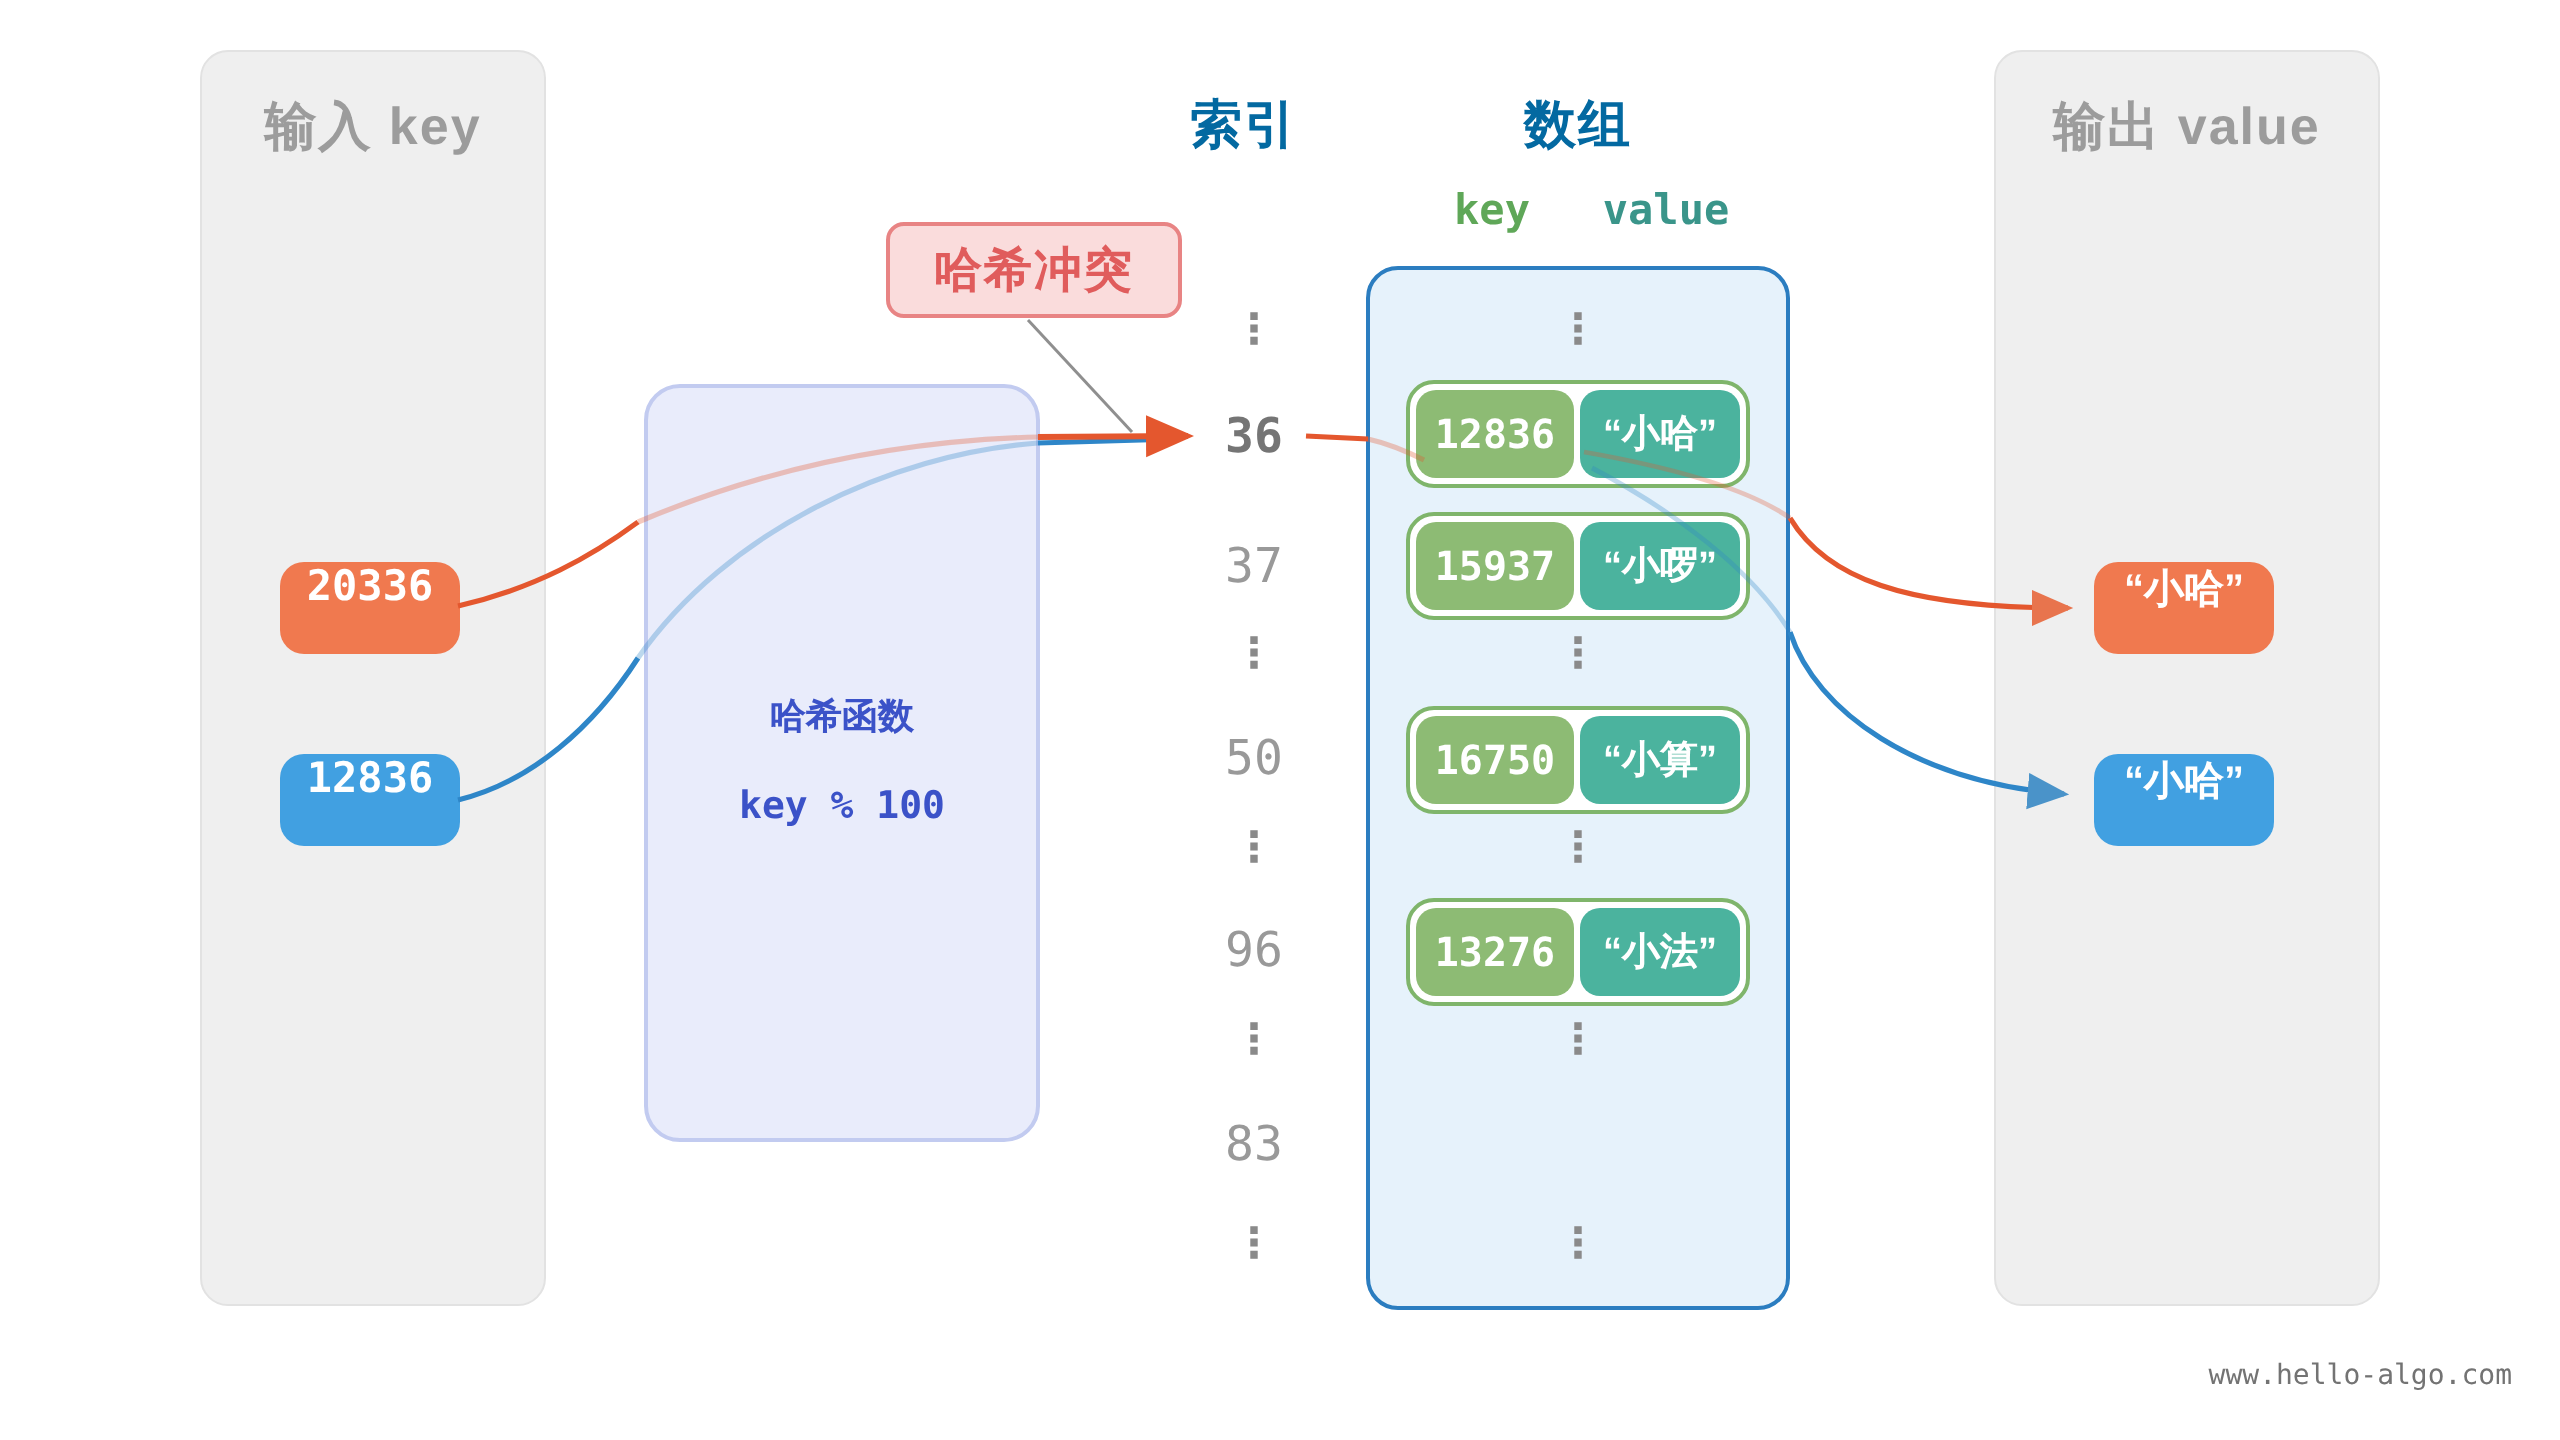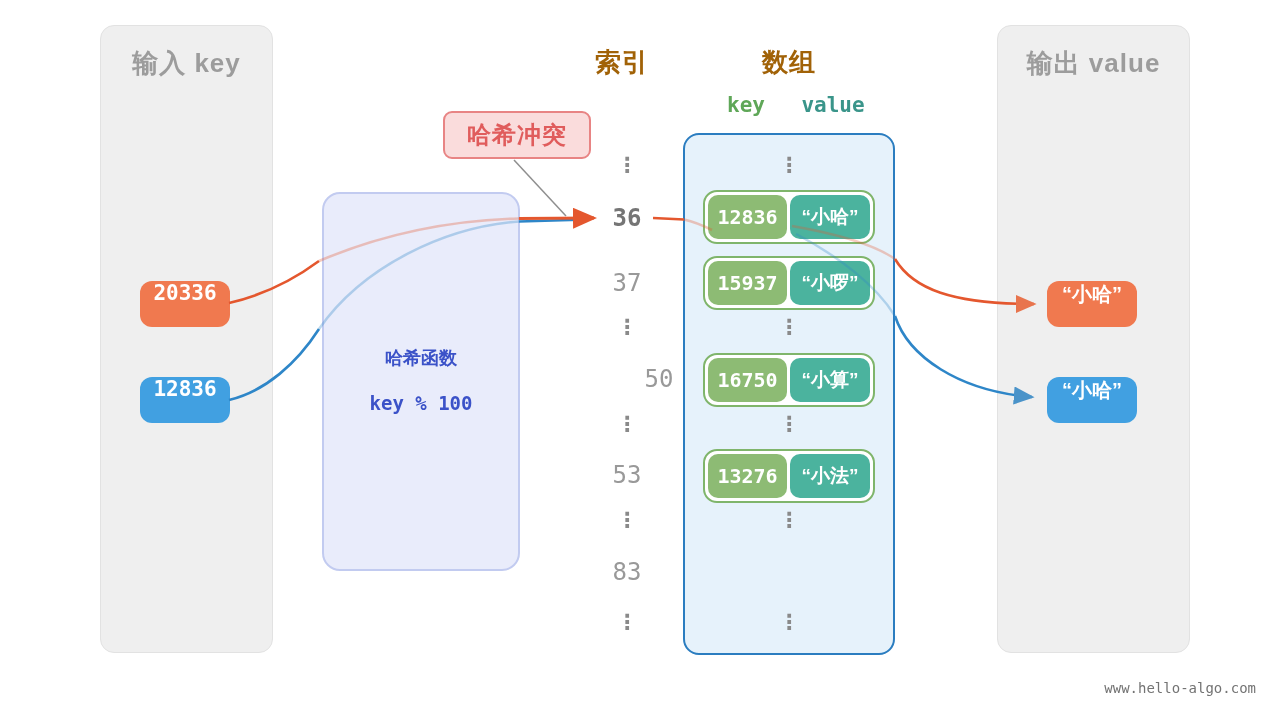--- a/index.html
+++ b/index.html
@@ -40,21 +40,21 @@
 
   
   .collision{
     left:443px;top:111px;width:148px;height:48px;
     background:#fadcdc;border:2px solid #e88484;border-radius:9px;box-sizing:border-box;
     display:flex;align-items:center;justify-content:center;
     color:#e05c5c;font-weight:bold;font-size:24px;letter-spacing:1px;
   }
 
   
-  .col-header{color:#a16207;font-weight:bold;font-size:26px;letter-spacing:1px;transform:translateX(-50%);}
+  .col-header{color:#0369a1;font-weight:bold;font-size:26px;letter-spacing:1px;transform:translateX(-50%);}
   .kv-header{font-size:21px;font-weight:bold;transform:translateX(-50%);}
 
   
   .idx{transform:translate(-50%,-50%);font-size:24px;color:#999999;}
   .idx.hl{color:#757575;font-weight:bold;}
   .vdots{transform:translate(-50%,-50%);color:#8a8a8a;font-weight:bold;font-size:21px;line-height:0.62;letter-spacing:0;text-align:center;}
 
   
   .arraybox{
     left:683px;top:133px;width:212px;height:522px;
@@ -98,23 +98,23 @@
 
   <div class="abs col-header" style="left:622px;top:45px;">索引</div>
   <div class="abs col-header" style="left:789px;top:45px;">数组</div>
   <div class="abs kv-header mono" style="left:746px;top:93px;color:#5fa758;">key</div>
   <div class="abs kv-header mono" style="left:833px;top:93px;color:#3a958a;">value</div>
 
   <div class="abs vdots" style="left:627px;top:165px;">⋮</div>
   <div class="abs idx hl mono" style="left:627px;top:218px;">36</div>
   <div class="abs idx mono" style="left:627px;top:283px;">37</div>
   <div class="abs vdots" style="left:627px;top:327px;">⋮</div>
-  <div class="abs idx mono" style="left:659px;top:379px;">50</div>
+  <div class="abs idx mono" style="left:627px;top:379px;">50</div>
   <div class="abs vdots" style="left:627px;top:424px;">⋮</div>
-  <div class="abs idx mono" style="left:627px;top:475px;">53</div>
+  <div class="abs idx mono" style="left:627px;top:475px;">96</div>
   <div class="abs vdots" style="left:627px;top:520px;">⋮</div>
   <div class="abs idx mono" style="left:627px;top:572px;">83</div>
   <div class="abs vdots" style="left:627px;top:622px;">⋮</div>
 
   <div class="abs arraybox"></div>
 
   <div class="abs vdots" style="left:789px;top:165px;">⋮</div>
   <div class="row" style="top:190px;">
     <div class="cell key">12836</div>
     <div class="cell value">“小哈”</div>

